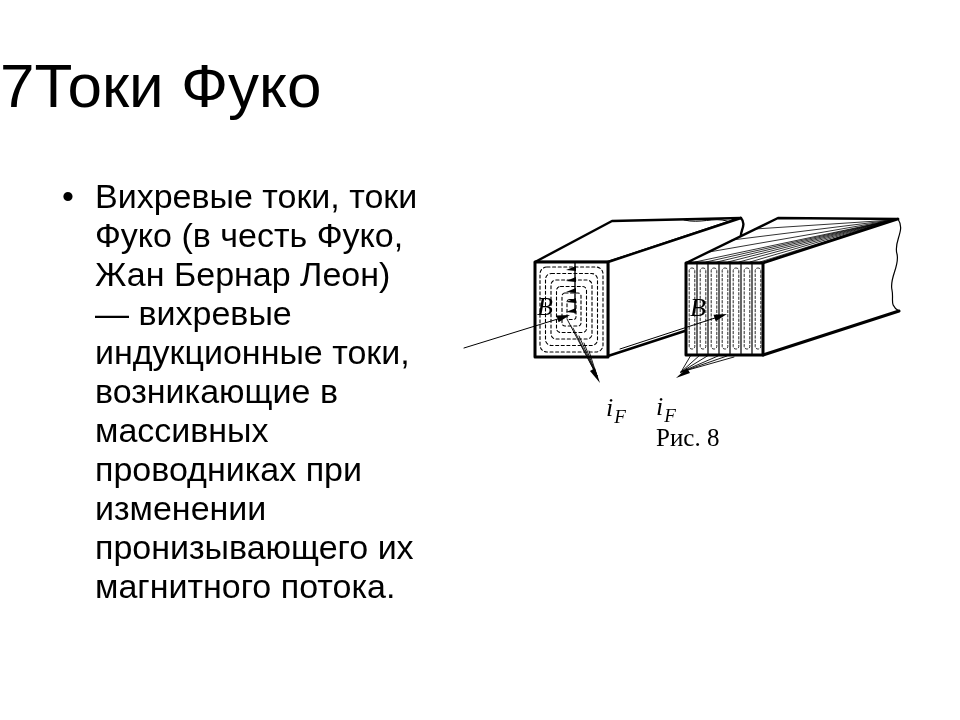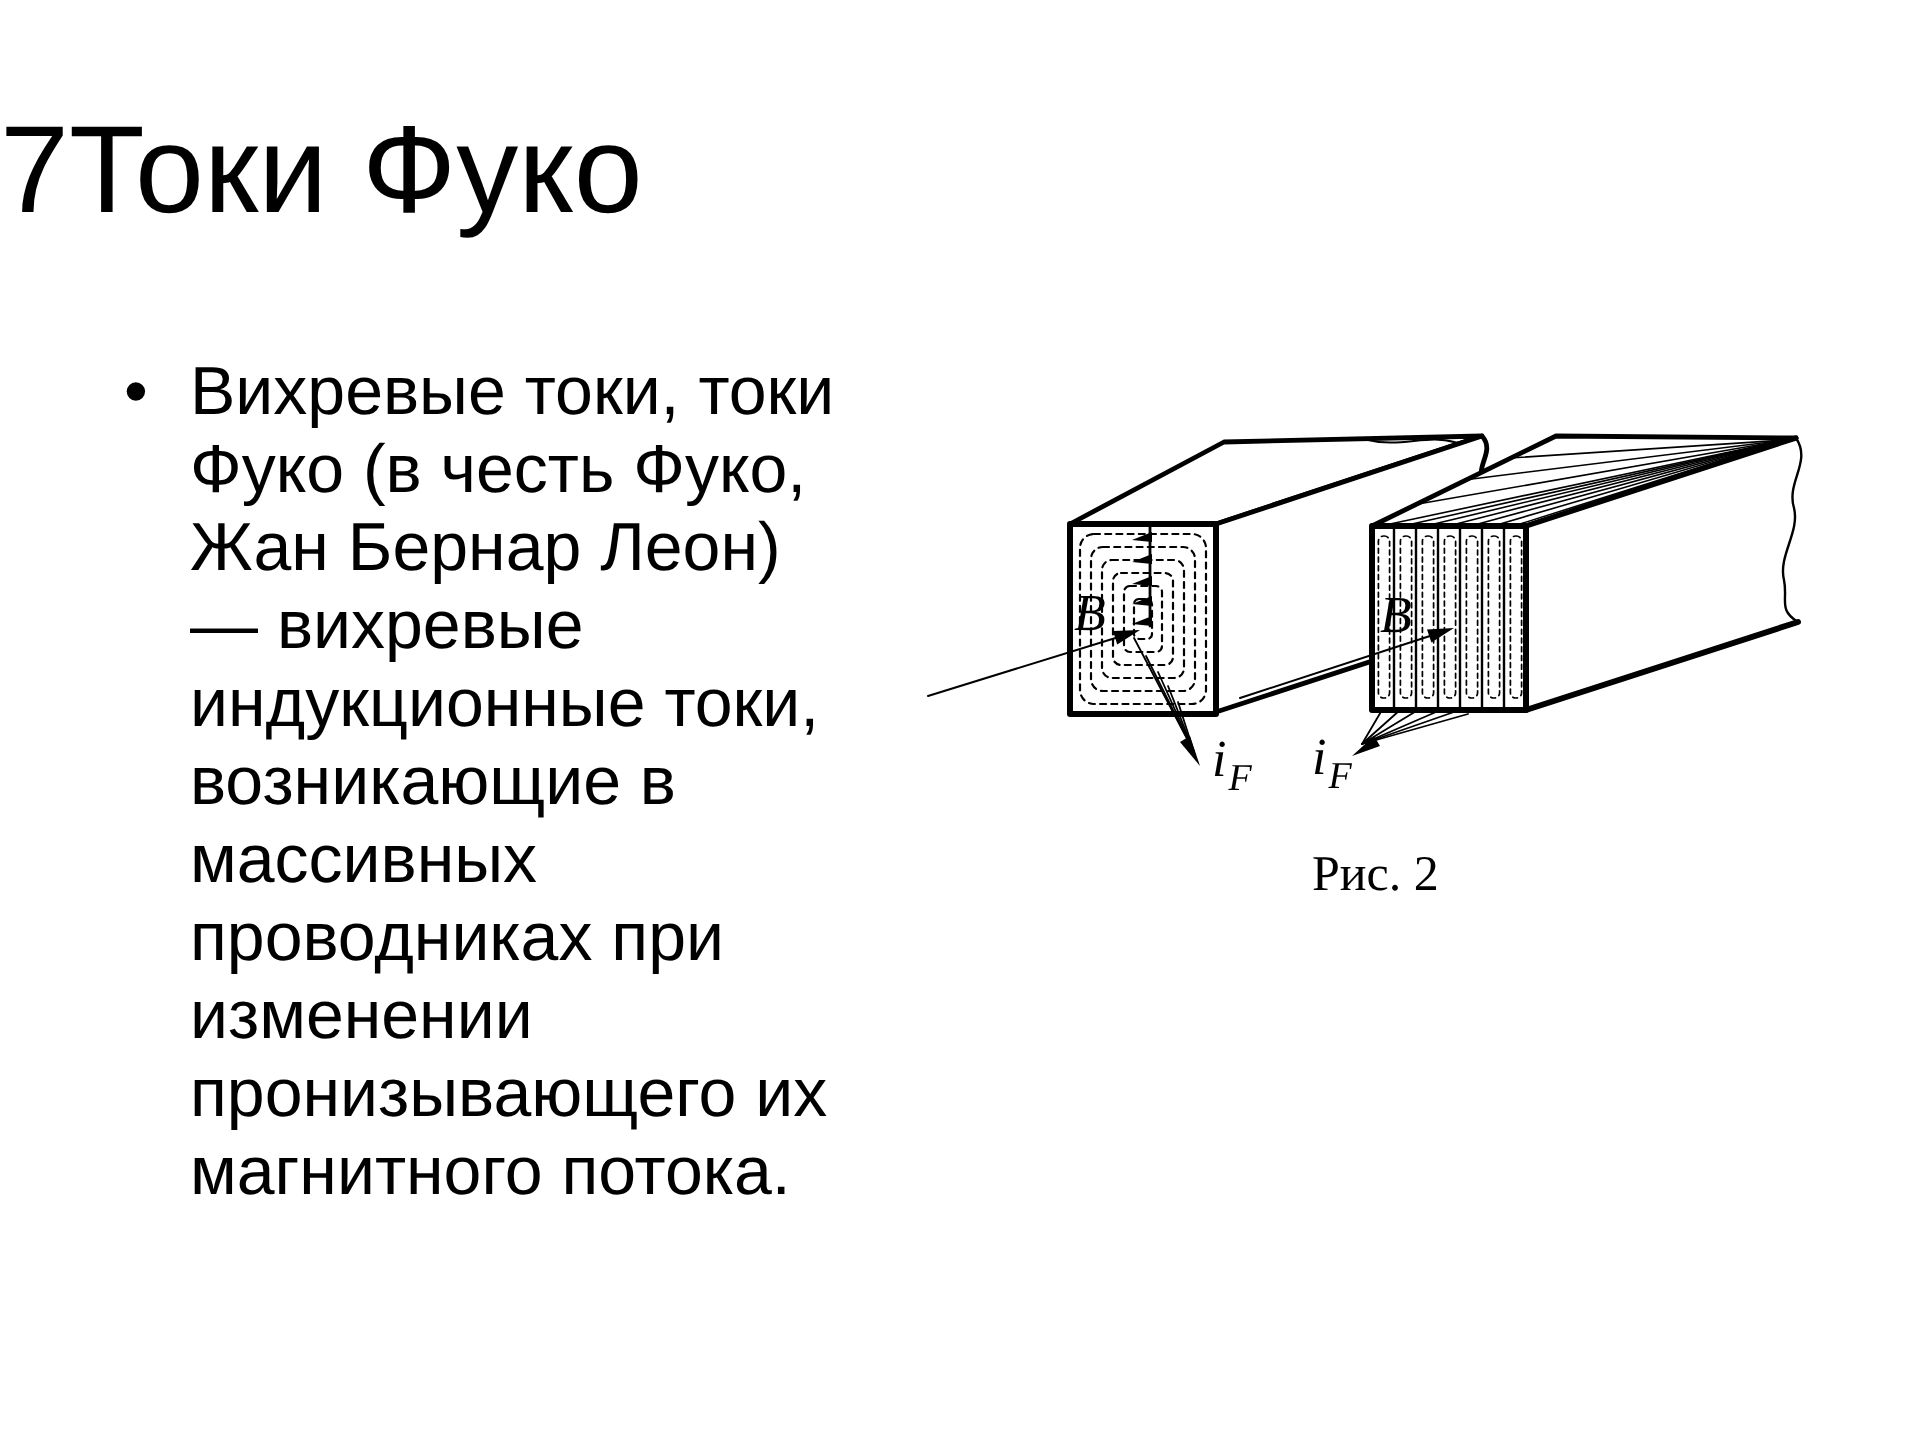--- a/index.html
+++ b/index.html
@@ -22,21 +22,21 @@
   }
   .bullet-text{
     font-size:34px;line-height:39px;white-space:pre-line;
   }
   .fig-svg{position:absolute;left:440px;top:195px;}
   .serif-label{
     position:absolute;font-family:"Liberation Serif","DejaVu Serif",serif;
     font-style:italic;color:#000;line-height:1;white-space:nowrap;
   }
   .b-label{font-size:26px;}
-  .if-label{font-size:26px;}
+  .if-label{font-size:26px;margin-top:28px;}
   .if-label .sub{font-size:19px;font-style:italic;position:relative;top:7px;left:1px;}
   .fig-caption{
     position:absolute;left:656px;top:424px;
     font-family:"Liberation Serif","DejaVu Serif",serif;
     font-size:25px;font-style:normal;color:#000;white-space:nowrap;
   }
 </style>
 </head>
 <body>
 
@@ -163,13 +163,13 @@
 </svg>
 
 <div class="serif-label b-label" style="left:537px;top:294px;">B</div>
 
 <div class="serif-label b-label" style="left:690px;top:295px;">B</div>
 
 <div class="serif-label if-label" style="left:606px;top:367px;"><span>i</span><span class="sub">F</span></div>
 
 <div class="serif-label if-label" style="left:656px;top:366px;"><span>i</span><span class="sub">F</span></div>
 
-<div class="fig-caption">Рис. 2</div>
+<div class="fig-caption">Рис. 8</div>
 
 </body></html>

